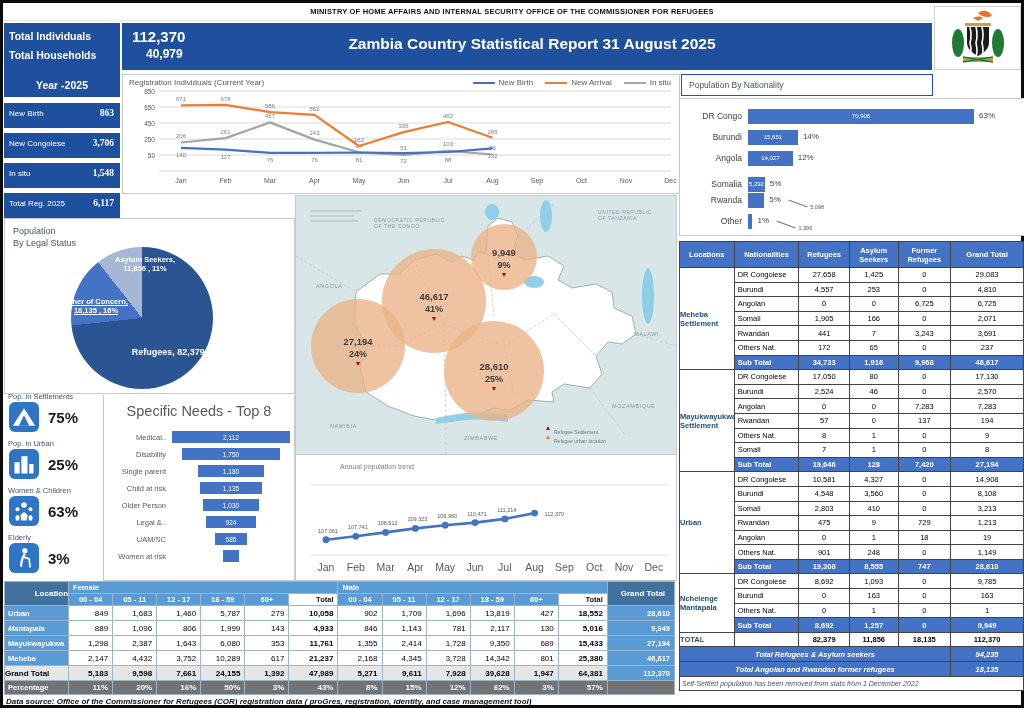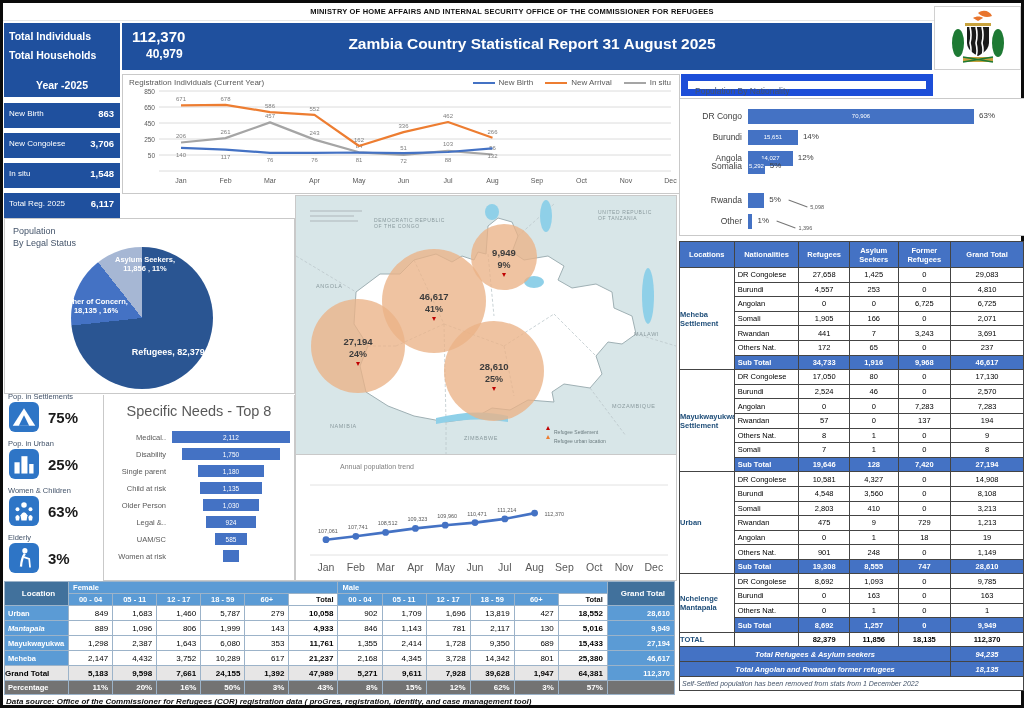--- a/index.html
+++ b/index.html
@@ -14,44 +14,44 @@
   #totals-box div { font-size:10.5px; font-weight:bold; line-height:19px; }
   #title-bar { left:119px; top:20px; width:810px; height:47px; }
   #tb-ind { left:10px; top:5px; font-size:15px; font-weight:bold; }
   #tb-hh { left:24px; top:24px; font-size:12px; font-weight:bold; }
   #tb-title { left:110px; top:12px; width:600px; text-align:center; font-size:15.5px; font-weight:bold; }
   #coat-box { left:931px; top:3px; width:87px; height:64px; background:#fff; border:1px solid #d0d0d0; display:flex; align-items:center; justify-content:center; }
 
   #year-box { left:1px; top:71px; width:116px; height:23px; text-align:center; font-size:10.5px; font-weight:bold; line-height:22px; }
   .yr-row { left:1px; width:116px; height:25px; }
   .yr-row .lbl { position:absolute; left:5px; top:6px; font-size:8px; }
-  .yr-row .val { position:absolute; right:6px; top:5px; font-size:9.5px; font-weight:bold; }
+  .yr-row .val { position:absolute; right:6px; top:5px; font-size:9.5px; font-weight:bold;font-family:Liberation Serif, serif; }
 
   .panel { border:1px solid #c9c9c9; background:#fff; }
   #reg-panel { left:119px; top:71px; width:558px; height:120px; }
   #reg-title { position:absolute; left:6px; top:3px; font-size:8px; color:#595959; }
   #reg-legend { position:absolute; right:8px; top:3px; display:flex; gap:12px; font-size:8px; color:#595959; }
   .leg-item { display:flex; align-items:center; gap:4px; }
   .leg-swatch { width:22px; height:0; border-top:2.5px solid; }
 
-  #nat-title-box { left:678px; top:71px; width:252px; height:22px; border:7px solid #1d4ed8; font-size:8.5px; color:#44546A; padding:5px 0 0 7px; background:#fff;}
+  #nat-title-box { left:678px; top:71px; width:252px; height:22px; border:1px solid #1d4ed8; font-size:8.5px; color:#44546A; padding:5px 0 0 7px; background:#fff;}
   #nat-panel { left:676px; top:95px; width:346px; height:138px; }
   .nat-row { position:absolute; left:0; height:21px; width:100%; }
   .nat-lbl { position:absolute; left:0; top:4px; width:62px; text-align:right; font-size:8.5px; color:#404040; }
   .nat-bar { position:absolute; left:68px; top:2px; height:15px; background:#4472C4; overflow:hidden; color:#fff; font-size:6px; text-align:center; line-height:15px; }
   .nat-pct { position:absolute; top:4px; font-size:8px; color:#404040; }
   .nat-out { position:absolute; font-size:5.5px; color:#595959; }
   .nat-leader { position:absolute; width:20px; border-top:1px solid #777; transform:rotate(20deg); }
 
   #pie-panel { left:1px; top:215px; width:291px; height:176px; border:1px solid #c9c9c9; }
   #pie-title { position:absolute; left:8px; top:6px; font-size:9px; color:#44546A; line-height:12px; }
   #pie-disc { position:absolute; left:66px; top:28px; width:142px; height:142px; border-radius:50%; }
   .pie-lab { position:absolute; color:#fff; font-weight:bold; text-align:center; }
   #pie-lab-asylum { left:98px; top:36px; width:84px; font-size:7.5px; }
-  #pie-lab-other { left:58px; top:78px; width:66px; font-size:7.5px; }
+  #pie-lab-other { left:58px; top:78px; width:66px; font-size:7.5px;text-decoration:underline; }
   #pie-lab-ref { left:126px; top:128px; width:100px; font-size:9px; }
 
   #stats-col { left:1px; top:389px; width:99px; height:189px; }
   .stat-lbl { position:absolute; left:4px; font-size:7.5px; color:#44546A; }
   .stat-tile { position:absolute; left:5px; width:30px; height:30px; background:#2E75C6; border-radius:6px; display:flex; align-items:center; justify-content:center; }
   .stat-val { position:absolute; left:44px; font-size:15px; font-weight:bold; color:#1a1a1a; }
 
   #needs-panel { left:100px; top:392px; width:192px; height:186px; border:1px solid #c9c9c9; border-top:none; }
   #needs-title { position:absolute; left:0; top:8px; width:100%; text-align:center; font-size:14.5px; color:#595959; }
   .fun-row { position:absolute; left:0; width:100%; height:17px; }
@@ -59,21 +59,21 @@
   .fun-bar { position:absolute; top:1px; height:14px; background:#4472C4; color:#fff; font-size:6.5px; text-align:center; line-height:14px; border:1px solid #fff; }
 
   #map-panel { left:292px; top:192px; width:382px; height:260px; border:1px solid #c9c9c9; background:#D8E6E8; }
   #trend-panel { left:292px; top:452px; width:382px; height:126px; border:1px solid #c9c9c9; border-top:none; }
   #trend-title { position:absolute; left:44px; top:8px; font-size:7px; color:#808080; }
 
   #demo-wrap { left:1px; top:578px; width:671px; }
   table { border-collapse:collapse; table-layout:fixed; }
   #demo-table { width:671px; font-size:7.5px; }
   #demo-table td, #demo-table th { border:1px solid #9CB3C9; overflow:hidden; white-space:nowrap; }
-  .dt-loc-h { background:#41719C; color:#fff; font-weight:bold; text-align:center; padding-left:4px; font-size:8px; }
+  .dt-loc-h { background:#41719C; color:#fff; font-weight:bold; text-align:right; padding-left:4px; font-size:8px; }
   .dt-band { background:#5B9BD5; color:#fff; font-weight:bold; text-align:left; padding-left:4px; height:12px; }
   .dt-age { background:#5B9BD5; color:#fff; font-weight:bold; text-align:center; height:12px; }
   .dt-age-total { background:#fff; color:#111; font-weight:bold; text-align:right; padding-right:4px; }
   .dt-loccell { background:#5B9BD5; color:#fff; font-weight:bold; text-align:left; padding-left:3px; }
   .dt-num { background:#fff; text-align:right; padding-right:4px; height:15px; font-size:8px; }
   .dt-total { font-weight:bold;margin-top:44px; }
   .dt-grand-col { background:#5B9BD5; color:#fff; font-weight:bold; text-align:right; padding-right:4px; }
   .dt-grandrow td { background:#E7E6E6; font-weight:bold; }
   .dt-grandrow td.dt-grand-col { background:#5B9BD5; color:#fff; }
   .dt-pctrow td { background:#737373; color:#fff; font-weight:bold; height:14px; }
@@ -233,21 +233,21 @@
         <div class="nat-row" style="top: 29px;">
           <span class="nat-lbl">Burundi</span>
           <div class="nat-bar" style="width: 49.8847px;">15,651</div>
           <span class="nat-pct" style="left: 122.885px;">14%</span>
         </div>
         <div class="nat-row" style="top: 50px;">
           <span class="nat-lbl">Angola</span>
           <div class="nat-bar" style="width: 44.7085px;">14,027</div>
           <span class="nat-pct" style="left: 117.709px;">12%</span>
         </div>
-        <div class="nat-row" style="top: 58px;">
+        <div class="nat-row" style="top: 76px;">
           <span class="nat-lbl">Somalia</span>
           <div class="nat-bar" style="width: 16.8673px;">5,292</div>
           <span class="nat-pct" style="left: 89.8673px;">5%</span>
         </div>
         <div class="nat-row" style="top: 92px;">
           <span class="nat-lbl">Rwanda</span>
           <div class="nat-bar" style="width: 16.2489px;"></div>
           <span class="nat-pct" style="left: 89.2489px;">5%</span>
           <div class="nat-leader" style="left: 108.249px; top: 12px;"></div>
           <div class="nat-out" style="left: 130.249px; top: 13px;">5,098</div>

